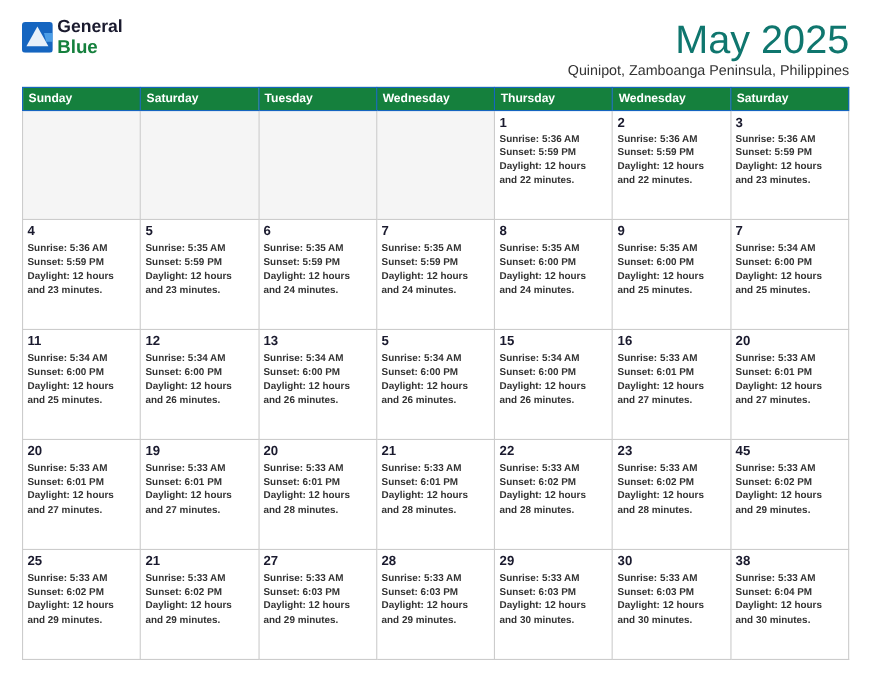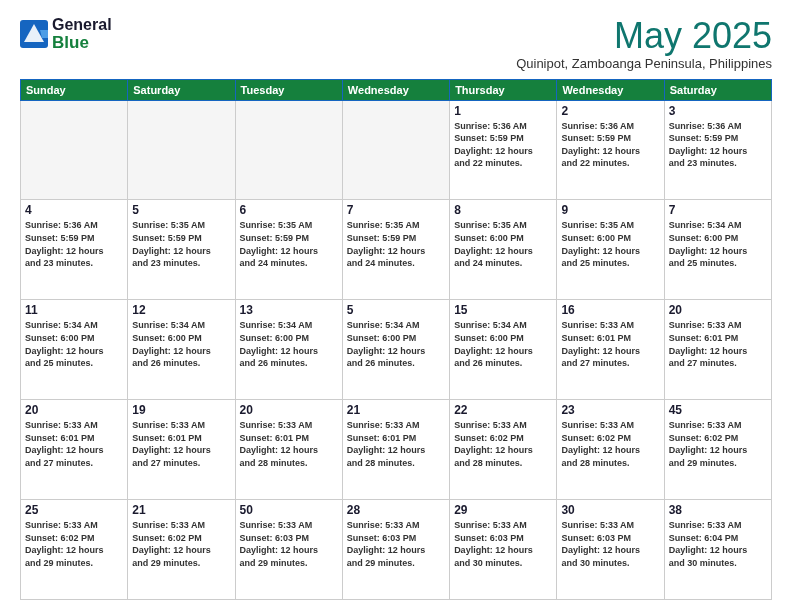--- a/index.html
+++ b/index.html
@@ -327,21 +327,21 @@
 and 29 minutes.</div>
           </td>
           <td>
             <span class="day-num">21</span>
             <div class="day-info" style="white-space: pre-line;">Sunrise: 5:33 AM
 Sunset: 6:02 PM
 Daylight: 12 hours
 and 29 minutes.</div>
           </td>
           <td>
-            <span class="day-num">50</span>
+            <span class="day-num">27</span>
             <div class="day-info" style="white-space: pre-line;">Sunrise: 5:33 AM
 Sunset: 6:03 PM
 Daylight: 12 hours
 and 29 minutes.</div>
           </td>
           <td>
             <span class="day-num">28</span>
             <div class="day-info" style="white-space: pre-line;">Sunrise: 5:33 AM
 Sunset: 6:03 PM
 Daylight: 12 hours

